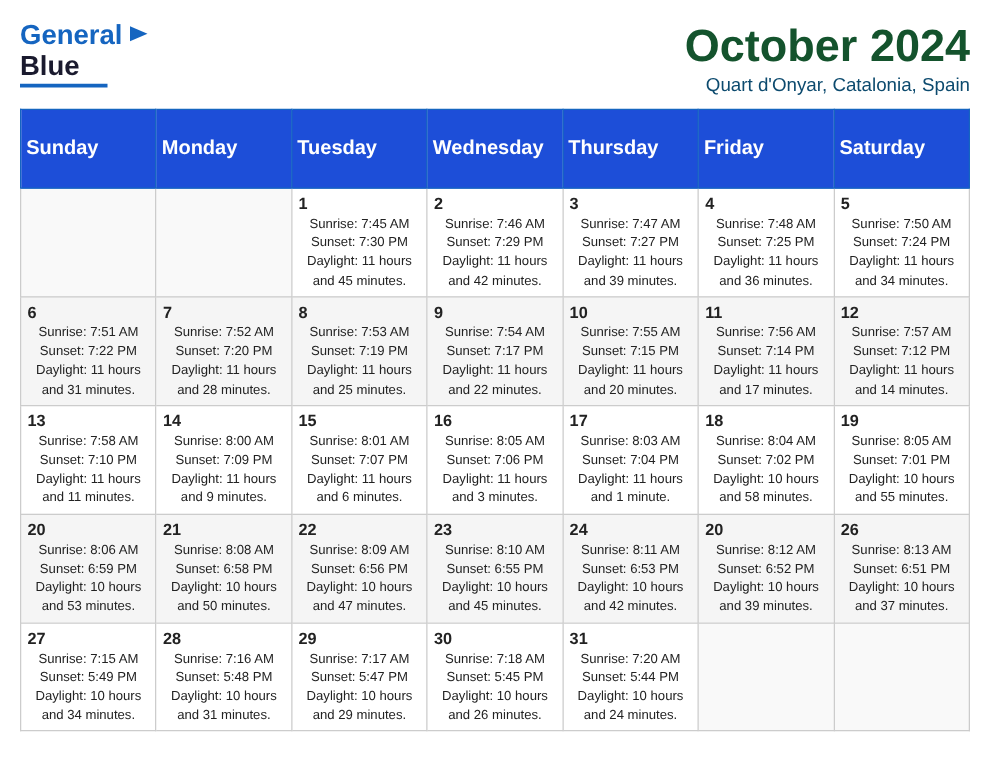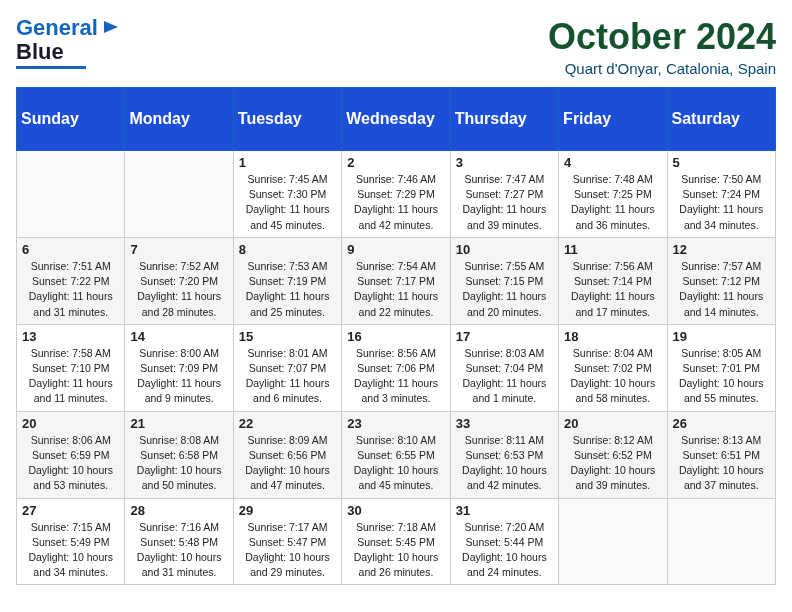--- a/index.html
+++ b/index.html
@@ -236,21 +236,21 @@
         </td>
         <td>
           <span class="day-num">15</span>
           <div class="cell-info">Sunrise: 8:01 AM
 Sunset: 7:07 PM
 Daylight: 11 hours
 and 6 minutes.</div>
         </td>
         <td>
           <span class="day-num">16</span>
-          <div class="cell-info">Sunrise: 8:56 AM
+          <div class="cell-info">Sunrise: 8:05 AM
 Sunset: 7:06 PM
 Daylight: 11 hours
 and 3 minutes.</div>
         </td>
         <td>
           <span class="day-num">17</span>
           <div class="cell-info">Sunrise: 8:03 AM
 Sunset: 7:04 PM
 Daylight: 11 hours
 and 1 minute.</div>
@@ -293,21 +293,21 @@
 and 47 minutes.</div>
         </td>
         <td>
           <span class="day-num">23</span>
           <div class="cell-info">Sunrise: 8:10 AM
 Sunset: 6:55 PM
 Daylight: 10 hours
 and 45 minutes.</div>
         </td>
         <td>
-          <span class="day-num">33</span>
+          <span class="day-num">24</span>
           <div class="cell-info">Sunrise: 8:11 AM
 Sunset: 6:53 PM
 Daylight: 10 hours
 and 42 minutes.</div>
         </td>
         <td>
           <span class="day-num">20</span>
           <div class="cell-info">Sunrise: 8:12 AM
 Sunset: 6:52 PM
 Daylight: 10 hours

